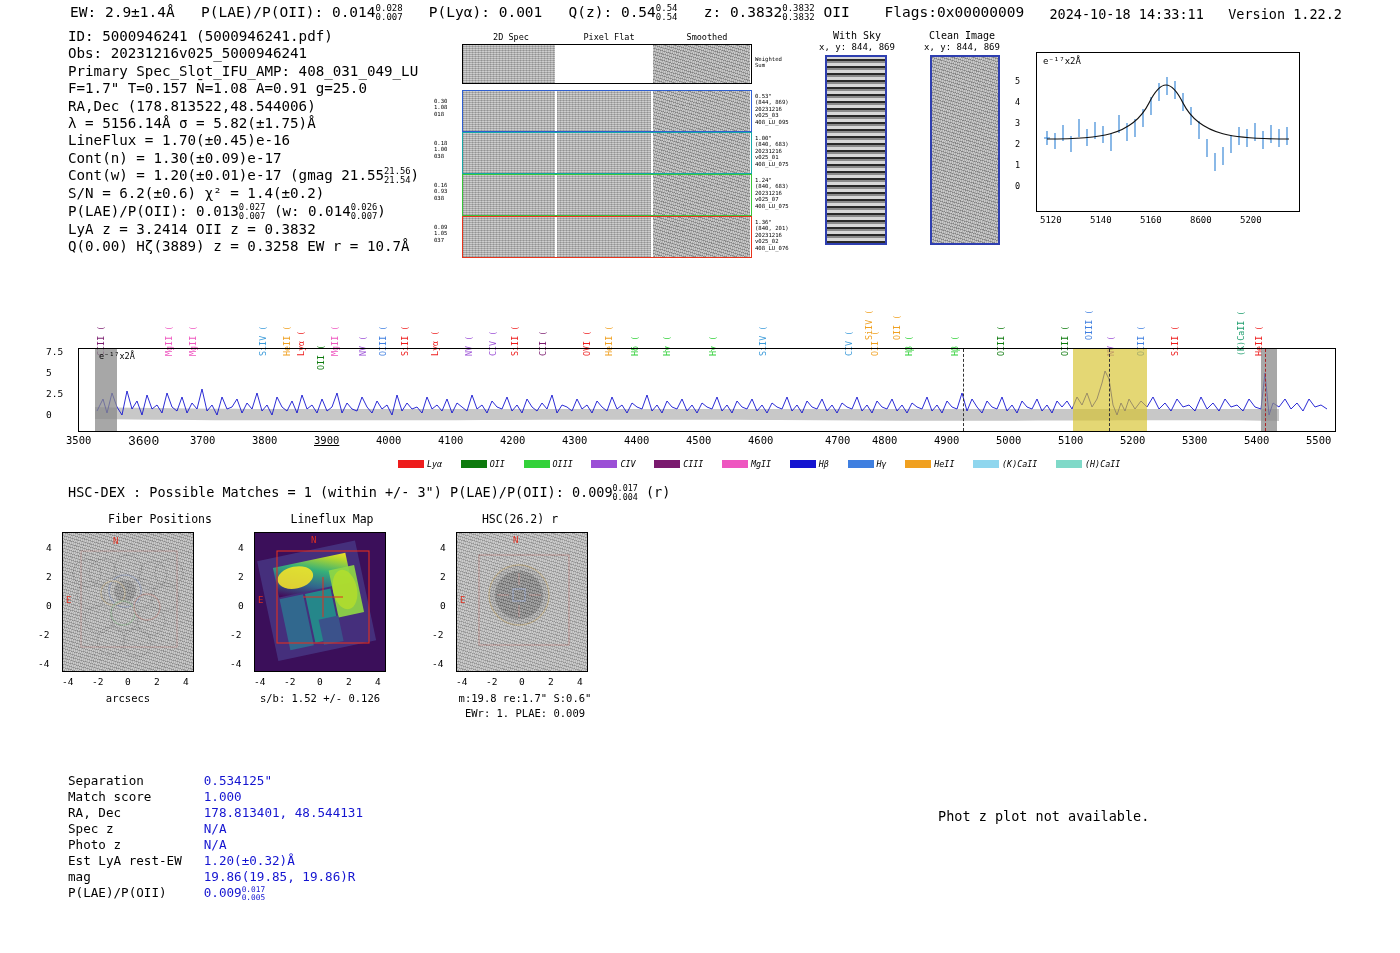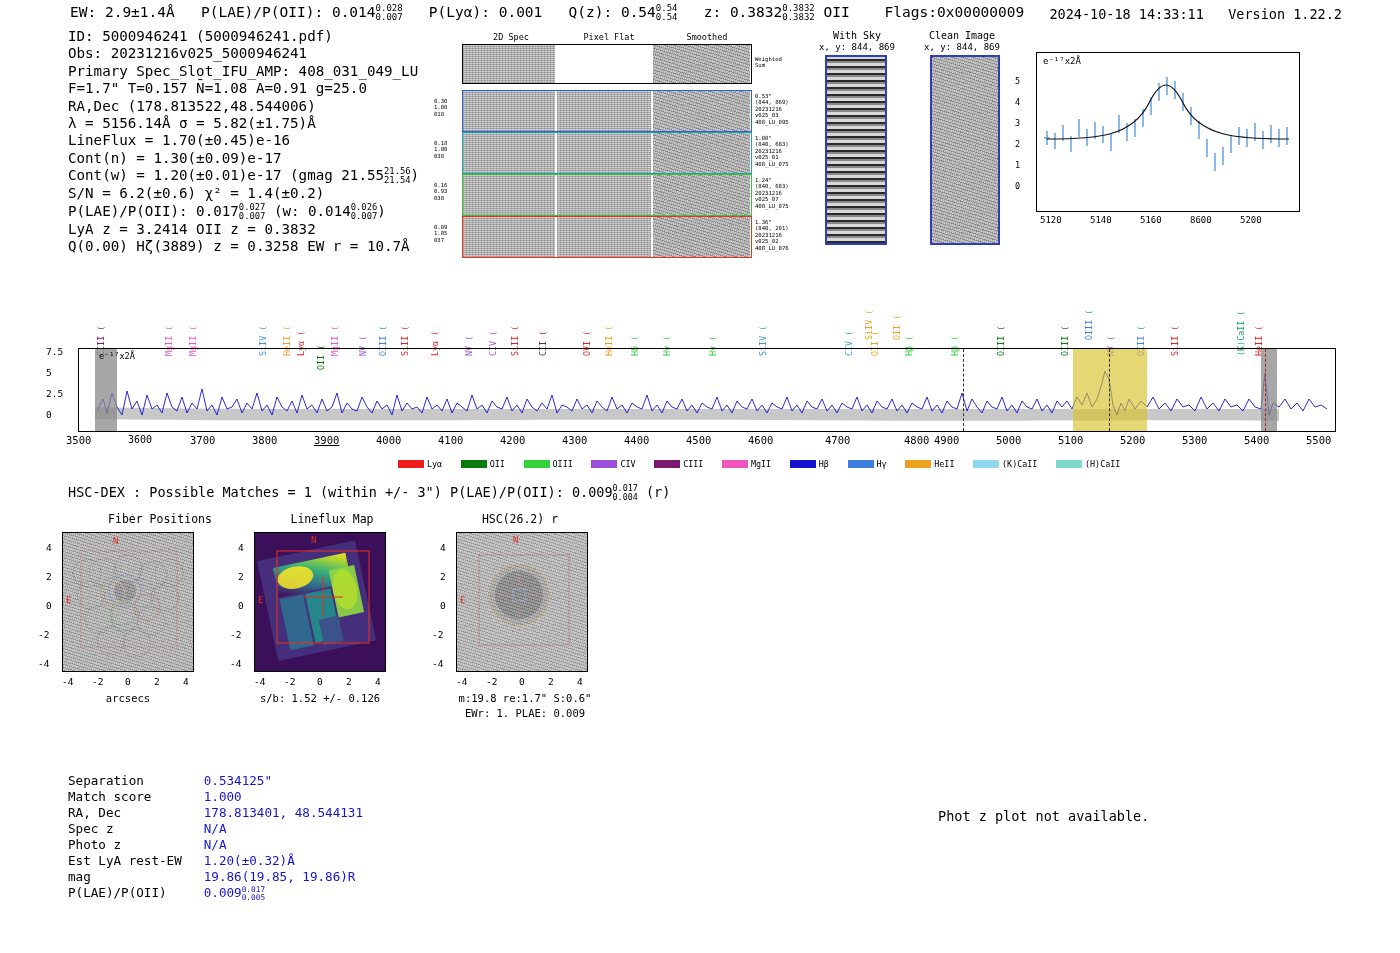--- a/index.html
+++ b/index.html
@@ -59,21 +59,21 @@
   <div>ID: 5000946241 (5000946241.pdf)</div>
   <div>Obs: 20231216v025_5000946241</div>
   <div>Primary Spec_Slot_IFU_AMP: 408_031_049_LU</div>
   <div>F=1.7"  T=0.157  N̄=1.08  A=0.91  g=25.0</div>
   <div>RA,Dec (178.813522,48.544006)</div>
   <div>λ = 5156.14Å   σ = 5.82(±1.75)Å</div>
   <div>LineFlux = 1.70(±0.45)e-16</div>
   <div>Cont(n) = 1.30(±0.09)e-17</div>
   <div class="nowrap"><span>Cont(w) = 1.20(±0.01)e-17 (gmag 21.55</span><span class="frac"><span>21.56</span><br><span>21.54</span></span><span>)</span></div>
   <div>S/N = 6.2(±0.6)   χ² = 1.4(±0.2)</div>
-  <div class="nowrap"><span>P(LAE)/P(OII): 0.017</span><span class="frac"><span>0.027</span><br><span>0.007</span></span>&nbsp;<span>(w: 0.014</span><span class="frac"><span>0.026</span><br><span>0.007</span></span><span>)</span></div>
+  <div class="nowrap"><span>P(LAE)/P(OII): 0.013</span><span class="frac"><span>0.027</span><br><span>0.007</span></span>&nbsp;<span>(w: 0.014</span><span class="frac"><span>0.026</span><br><span>0.007</span></span><span>)</span></div>
   <div>LyA z = 3.2414  OII z = 0.3832</div>
   <div>Q(0.00) Hζ(3889) z = 0.3258  EW r = 10.7Å</div>
 </div>
 
 <div class="abs" style="left:462px;top:32px;width:340px;height:10px;">
   <div class="abs panel-label" style="left:0px;top:0px;width:98px;">2D Spec</div>
   <div class="abs panel-label" style="left:98px;top:0px;width:98px;">Pixel Flat</div>
   <div class="abs panel-label" style="left:196px;top:0px;width:98px;">Smoothed</div>
 </div>
 
@@ -278,43 +278,43 @@
     <div class="abs mono" style="left:20px;top:2px;font-size:8.5px;">e⁻¹⁷x2Å</div>
   </div>
 
   <div class="abs mono" style="left:-22px;top:78px;font-size:9.5px;">7.5</div>
   <div class="abs mono" style="left:-22px;top:99px;font-size:9.5px;">5</div>
   <div class="abs mono" style="left:-22px;top:120px;font-size:9.5px;">2.5</div>
   <div class="abs mono" style="left:-22px;top:141px;font-size:9.5px;">0</div>
 
   <div class="abs" style="left:10px;top:166px;width:1258px;height:14px;">
     <span class="abs mono" style="left:-12px;font-size:10.5px;">3500</span>
-    <span class="abs mono" style="left:50px;font-size:10px;">3600</span>
+    <span class="abs mono" style="left:50px;font-size:13px;font-family:Liberation Mono, monospace;">3600</span>
     <span class="abs mono" style="left:112px;font-size:10.5px;">3700</span>
     <span class="abs mono" style="left:174px;font-size:10.5px;">3800</span>
     <span class="abs mono" style="left:236px;font-size:10.5px;text-decoration:underline;">3900</span>
     <span class="abs mono" style="left:298px;font-size:10.5px;">4000</span>
     <span class="abs mono" style="left:360px;font-size:10.5px;">4100</span>
     <span class="abs mono" style="left:422px;font-size:10.5px;">4200</span>
     <span class="abs mono" style="left:484px;font-size:10.5px;">4300</span>
     <span class="abs mono" style="left:546px;font-size:10.5px;">4400</span>
     <span class="abs mono" style="left:608px;font-size:10.5px;">4500</span>
     <span class="abs mono" style="left:670px;font-size:10.5px;">4600</span>
     <span class="abs mono" style="left:732px;font-size:10.5px;margin-left:15px;">4700</span>
-    <span class="abs mono" style="left:794px;font-size:10.5px;margin-left:32px;">4800</span>
+    <span class="abs mono" style="left:794px;font-size:10.5px;">4800</span>
     <span class="abs mono" style="left:856px;font-size:10.5px;">4900</span>
     <span class="abs mono" style="left:918px;font-size:10.5px;">5000</span>
     <span class="abs mono" style="left:980px;font-size:10.5px;">5100</span>
     <span class="abs mono" style="left:1042px;font-size:10.5px;">5200</span>
     <span class="abs mono" style="left:1104px;font-size:10.5px;">5300</span>
     <span class="abs mono" style="left:1166px;font-size:10.5px;">5400</span>
     <span class="abs mono" style="left:1228px;font-size:10.5px;">5500</span>
   </div>
 
-  <div class="abs" style="left:330px;top:184px;width:640px;text-align:right;white-space:nowrap;">
+  <div class="abs" style="left:330px;top:184px;width:640px;text-align:right;white-space:nowrap;font-style:italic;">
     <span class="legend-item"><span class="legend-sw" style="background:#ee1c1c;"></span><span>Lyα</span></span>
     <span class="legend-item"><span class="legend-sw" style="background:#0d7a0d;"></span><span>OII</span></span>
     <span class="legend-item"><span class="legend-sw" style="background:#33d13a;"></span><span>OIII</span></span>
     <span class="legend-item"><span class="legend-sw" style="background:#9b4fd6;"></span><span>CIV</span></span>
     <span class="legend-item"><span class="legend-sw" style="background:#7a1a6e;"></span><span>CIII</span></span>
     <span class="legend-item"><span class="legend-sw" style="background:#ee56c0;"></span><span>MgII</span></span>
     <span class="legend-item"><span class="legend-sw" style="background:#1414d0;"></span><span>Hβ</span></span>
     <span class="legend-item"><span class="legend-sw" style="background:#3f7fe0;"></span><span>Hγ</span></span>
     <span class="legend-item"><span class="legend-sw" style="background:#f0a020;"></span><span>HeII</span></span>
     <span class="legend-item"><span class="legend-sw" style="background:#8fd6ee;"></span><span>(K)CaII</span></span>

